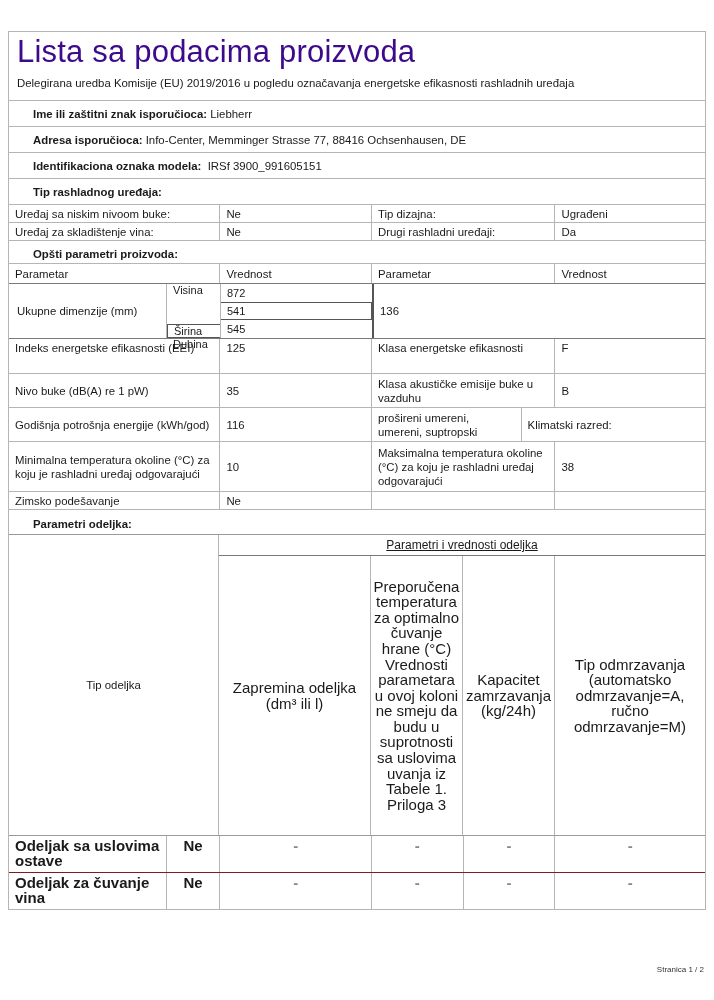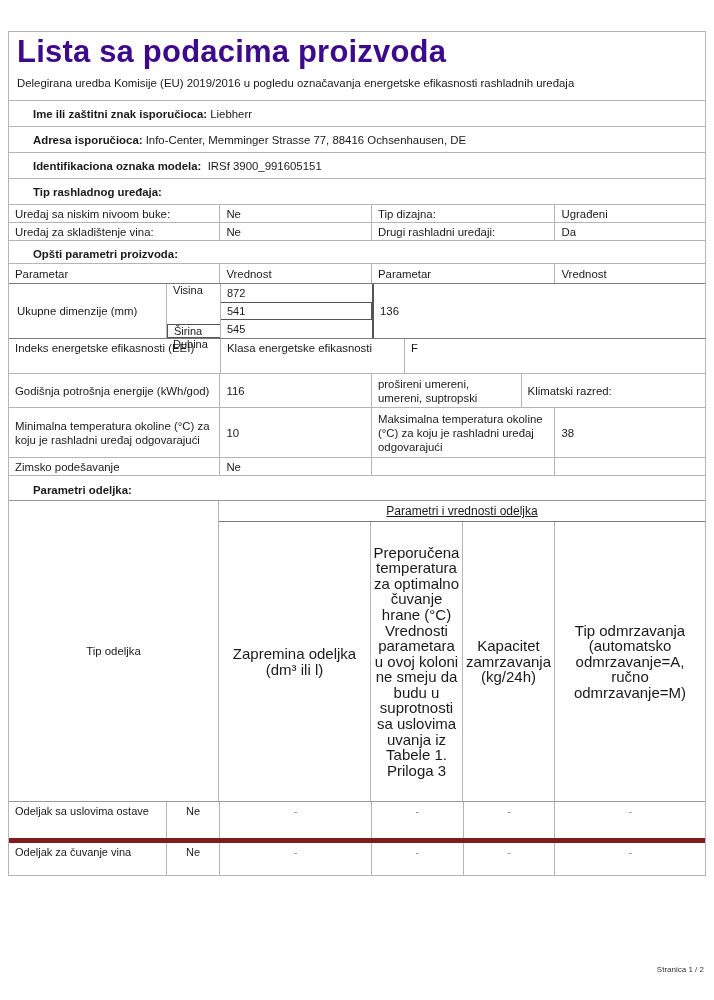--- a/index.html
+++ b/index.html
@@ -1,20 +1,20 @@
 <!DOCTYPE html>
 <html><head>
 <meta charset="utf-8">
 <style>
   * { box-sizing: border-box; margin: 0; padding: 0; }
   html, body { width: 714px; height: 1000px; background: #ffffff; overflow: hidden; }
   body { font-family: "Liberation Sans", "DejaVu Sans", sans-serif; color: #1a1a1a; position: relative; }
   .page { position: absolute; left: 8px; top: 31px; width: 698px; }
   .frame { border: 1px solid #b5b5b5; }
-  .title { color: #3c0a8a; font-size: 31px; font-weight: bold; padding: 2px 0 0 8px; height: 40px; letter-spacing: 0.2px; }
+  .title { color: #3c0a8a; font-size: 31px; font-weight: normal; padding: 2px 0 0 8px; height: 40px; letter-spacing: 0.2px; }
   .subtitle { font-size: 11.4px; padding: 5px 0 0 8px; height: 29px; border-bottom: 1px solid #b5b5b5; }
   .row { display: flex; border-bottom: 1px solid #b5b5b5; font-size: 11.4px; }
   .row.full { height: 23px; align-items: center; padding-left: 8px; }
   .row.full.tall { height: 26px; }
   .b { font-weight: bold; padding-left: 16px; }
   .cell { border-right: 1px solid #b5b5b5; padding: 2px 6px; font-size: 11.4px; line-height: 14px; display: flex; align-items: center; }
   .cell:last-child { border-right: none; }
   .c1 { width: 212px; }
   .c2 { width: 152px; }
   .c3 { width: 184px; }
@@ -30,21 +30,21 @@
   .dims .sub .mid { border-left: 1px solid #555; margin-top: 28px; }
   .dims .val .mid { border-right: 1px solid #555; }
   .comp-head { display: flex; }
   .comp-head .tip { width: 212px; border-right: 1px solid #b5b5b5; display: flex; align-items: center; justify-content: center; font-size: 11.4px; }
   .comp-head .right { width: 486px; display: flex; flex-direction: column; }
   .comp-head .group { height: 21px; border-bottom: 1.5px solid #7a7a7a; display: flex; align-items: center; justify-content: center; font-size: 12px; text-decoration: underline; }
   .comp-head .cols { display: flex; flex: 1; }
   .comp-head .cols div { border-right: 1px solid #b5b5b5; display: flex; align-items: center; justify-content: center; text-align: center; font-size: 15px; line-height: 15.6px; padding: 3px 2px; }
   .comp-head .cols div:last-child { border-right: none; }
   .w152 { width: 152px; } .w90 { width: 92px; } .w92 { width: 92px; } .w150 { width: 150px; }
-  .comp-row { display: flex; border-top: 1.5px solid #9a9a9a; height: 37px; font-size: 11px; }
+  .comp-row { display: flex; border-top: 1.5px solid #9a9a9a; height: 37px; font-size: 15px; font-weight: bold; }
   .comp-row div { border-right: 1px solid #b5b5b5; padding: 2px 6px; line-height: 15px; }
   .comp-row div:last-child { border-right: none; }
   .comp-row .n { width: 158px; }
   .comp-row .yn { width: 54px; text-align: center; }
   .comp-row .d { text-align: center; color: #888; }
   .footer { position: absolute; right: 10px; top: 965px; font-size: 8px; color: #333; }
 </style>
 </head>
 <body>
 
@@ -102,22 +102,29 @@
     <div class="val">
       <div>872</div>
       <div class="mid">541</div>
       <div>545</div>
     </div>
     <div class="cell c4" style="border-left:2px solid #555; margin-left:-1px">136</div>
   </div>
 
   <div class="row" style="height:35px">
     <div class="cell c1" style="align-items:flex-start">Indeks energetske efikasnosti (EEI)</div>
+    <div class="cell c2" style="align-items:flex-start">125</div>
     <div class="cell c3" style="align-items:flex-start">Klasa energetske efikasnosti</div>
     <div class="cell c4" style="align-items:flex-start">F</div>
+  </div>
+  <div class="row" style="height:34px">
+    <div class="cell c1">Nivo buke (dB(A) re 1 pW)</div>
+    <div class="cell c2">35</div>
+    <div class="cell c3">Klasa akustičke emisije buke u vazduhu</div>
+    <div class="cell c4">B</div>
   </div>
   <div class="row" style="height:34px">
     <div class="cell c1">Godišnja potrošnja energije (kWh/god)</div>
     <div class="cell c2">116</div>
     <div class="cell c4">prošireni umereni, umereni, suptropski</div>
     <div class="cell c3">Klimatski razred:</div>
   </div>
   <div class="row" style="height:50px">
     <div class="cell c1">Minimalna temperatura okoline (°C) za koju je rashladni uređaj odgovarajući</div>
     <div class="cell c2">10</div>
@@ -149,21 +156,21 @@
   </div>
 
   <div class="comp-row">
     <div class="n">Odeljak sa uslovima ostave</div>
     <div class="yn">Ne</div>
     <div class="d w152">-</div>
     <div class="d w90">-</div>
     <div class="d w92">-</div>
     <div class="d w150">-</div>
   </div>
-  <div class="comp-row" style="border-top:5px solid #7f1d1d">
+  <div class="comp-row" style="border-top:1px solid #7f1d1d">
     <div class="n">Odeljak za čuvanje vina</div>
     <div class="yn">Ne</div>
     <div class="d w152">-</div>
     <div class="d w90">-</div>
     <div class="d w92">-</div>
     <div class="d w150">-</div>
   </div>
 </div>
 
 <div class="footer">Stranica 1 / 2</div>

